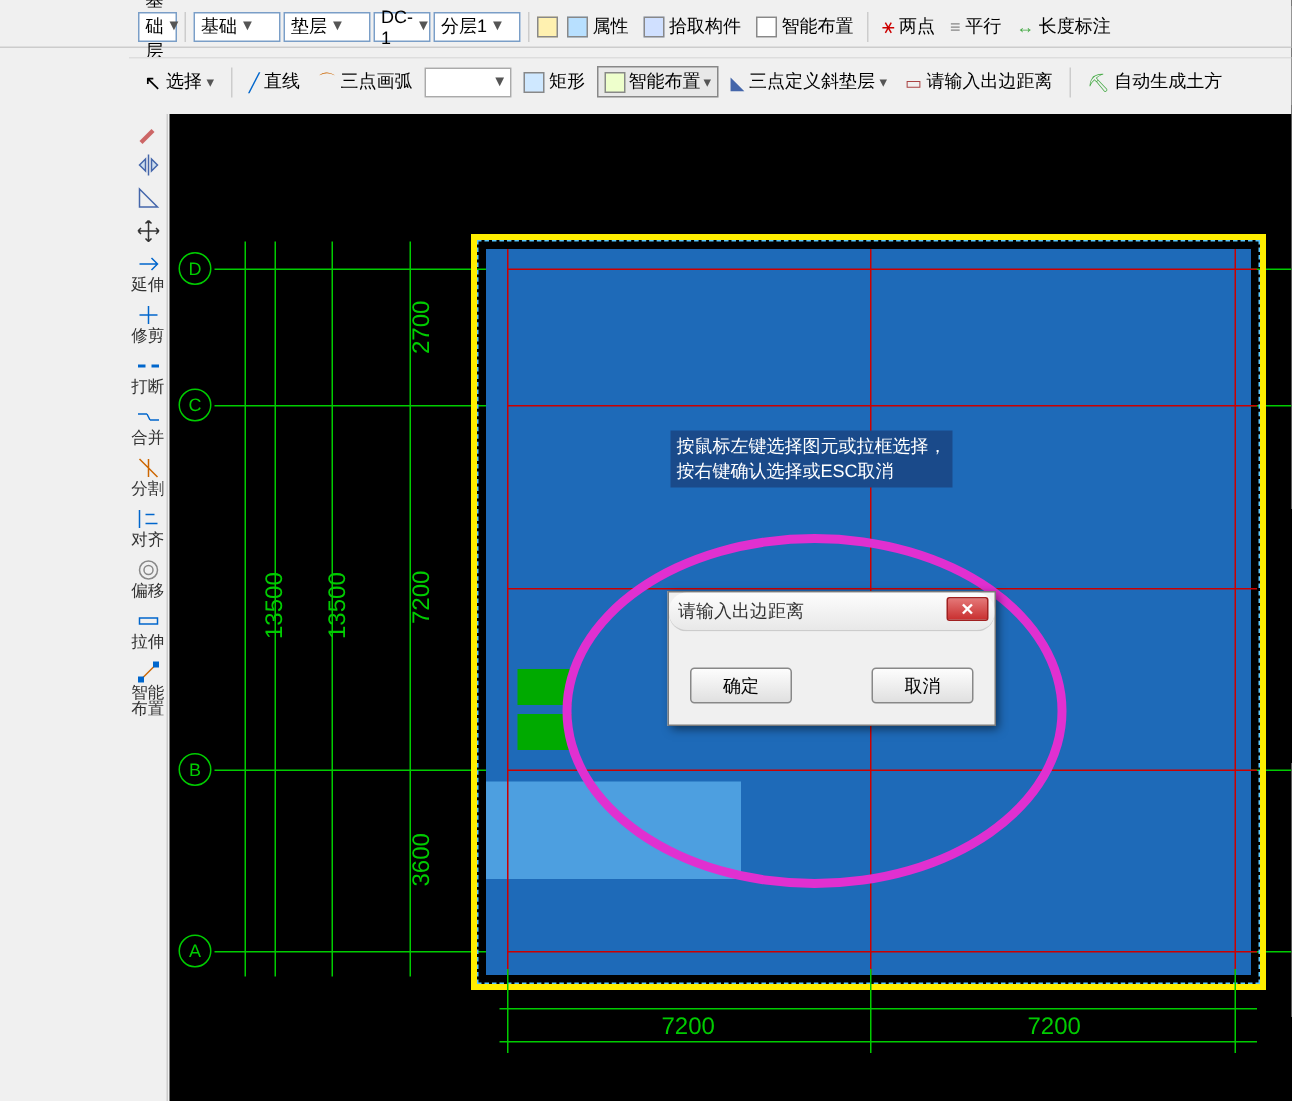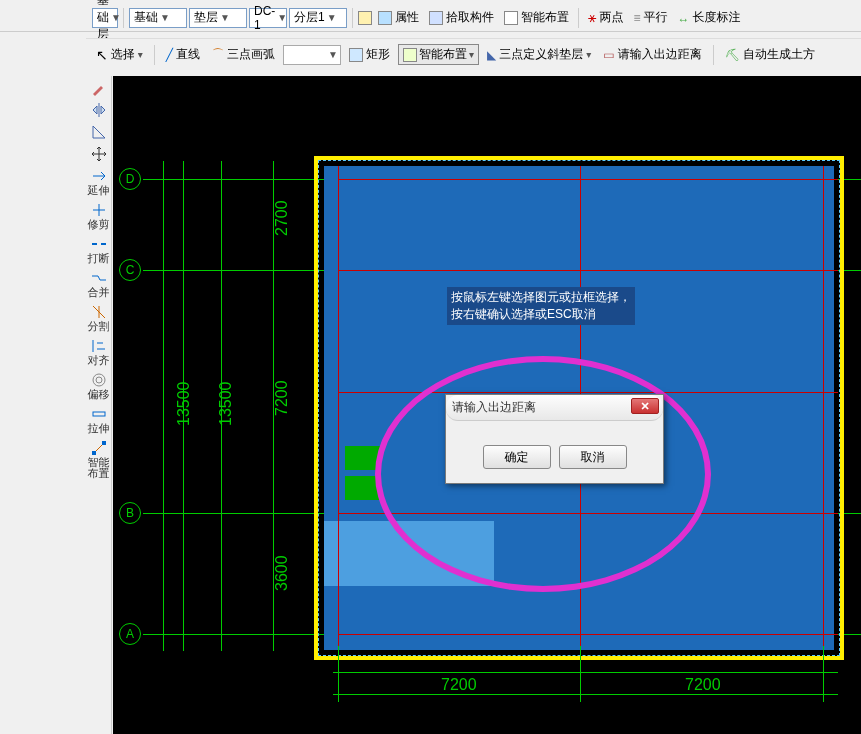--- a/index.html
+++ b/index.html
@@ -56,21 +56,21 @@
     
     .pink-ellipse { position: absolute; border: 6px solid #e030d0; border-radius: 50%; }
     
     
     .dialog { position: absolute; width: 219px; background: #f0f0f0; border: 1px solid #7a7a7a; box-shadow: 2px 2px 6px rgba(0,0,0,0.5); }
     .dialog-title { height: 26px; background: linear-gradient(#fdfdfd,#e8e8e8); border-bottom: 1px solid #ccc; display: flex; align-items: center; padding: 0 6px; font-size: 12px; color: #333; position: relative; border-radius: 12px; }
     .dialog-title .close { position: absolute; right: 4px; top: 3px; width: 28px; height: 16px; background: linear-gradient(#e47777,#c93030); border: 1px solid #a02020; border-radius: 2px; color: #fff; display: flex; align-items: center; justify-content: center; font-size: 11px; font-weight: bold; }
     .dialog-body { padding: 24px 14px 14px; }
     .dialog-row { display: flex; align-items: center; gap: 6px; margin-bottom: 18px; }
     .dialog-row input { width: 95px; height: 20px; border: 1px solid #7a9ec7; padding: 0 4px; font-size: 12px; }
-    .dialog-buttons { display: flex; justify-content: center; gap: 8px; }
+    .dialog-buttons { display: flex; justify-content: space-between; gap: 8px; }
     .dialog-buttons button { width: 68px; height: 24px; border: 1px solid #888; background: linear-gradient(#fdfdfd,#e0e0e0); border-radius: 3px; font-size: 12px; cursor: pointer; }
     
     .sep-v { width: 1px; height: 20px; background: #ccc; margin: 0 3px; }
     
     .icon-sq { width: 14px; height: 14px; border: 1px solid #888; display: inline-block; }
   </style>
 </head>
 <body>
 
 <span class="close-x">×</span>

